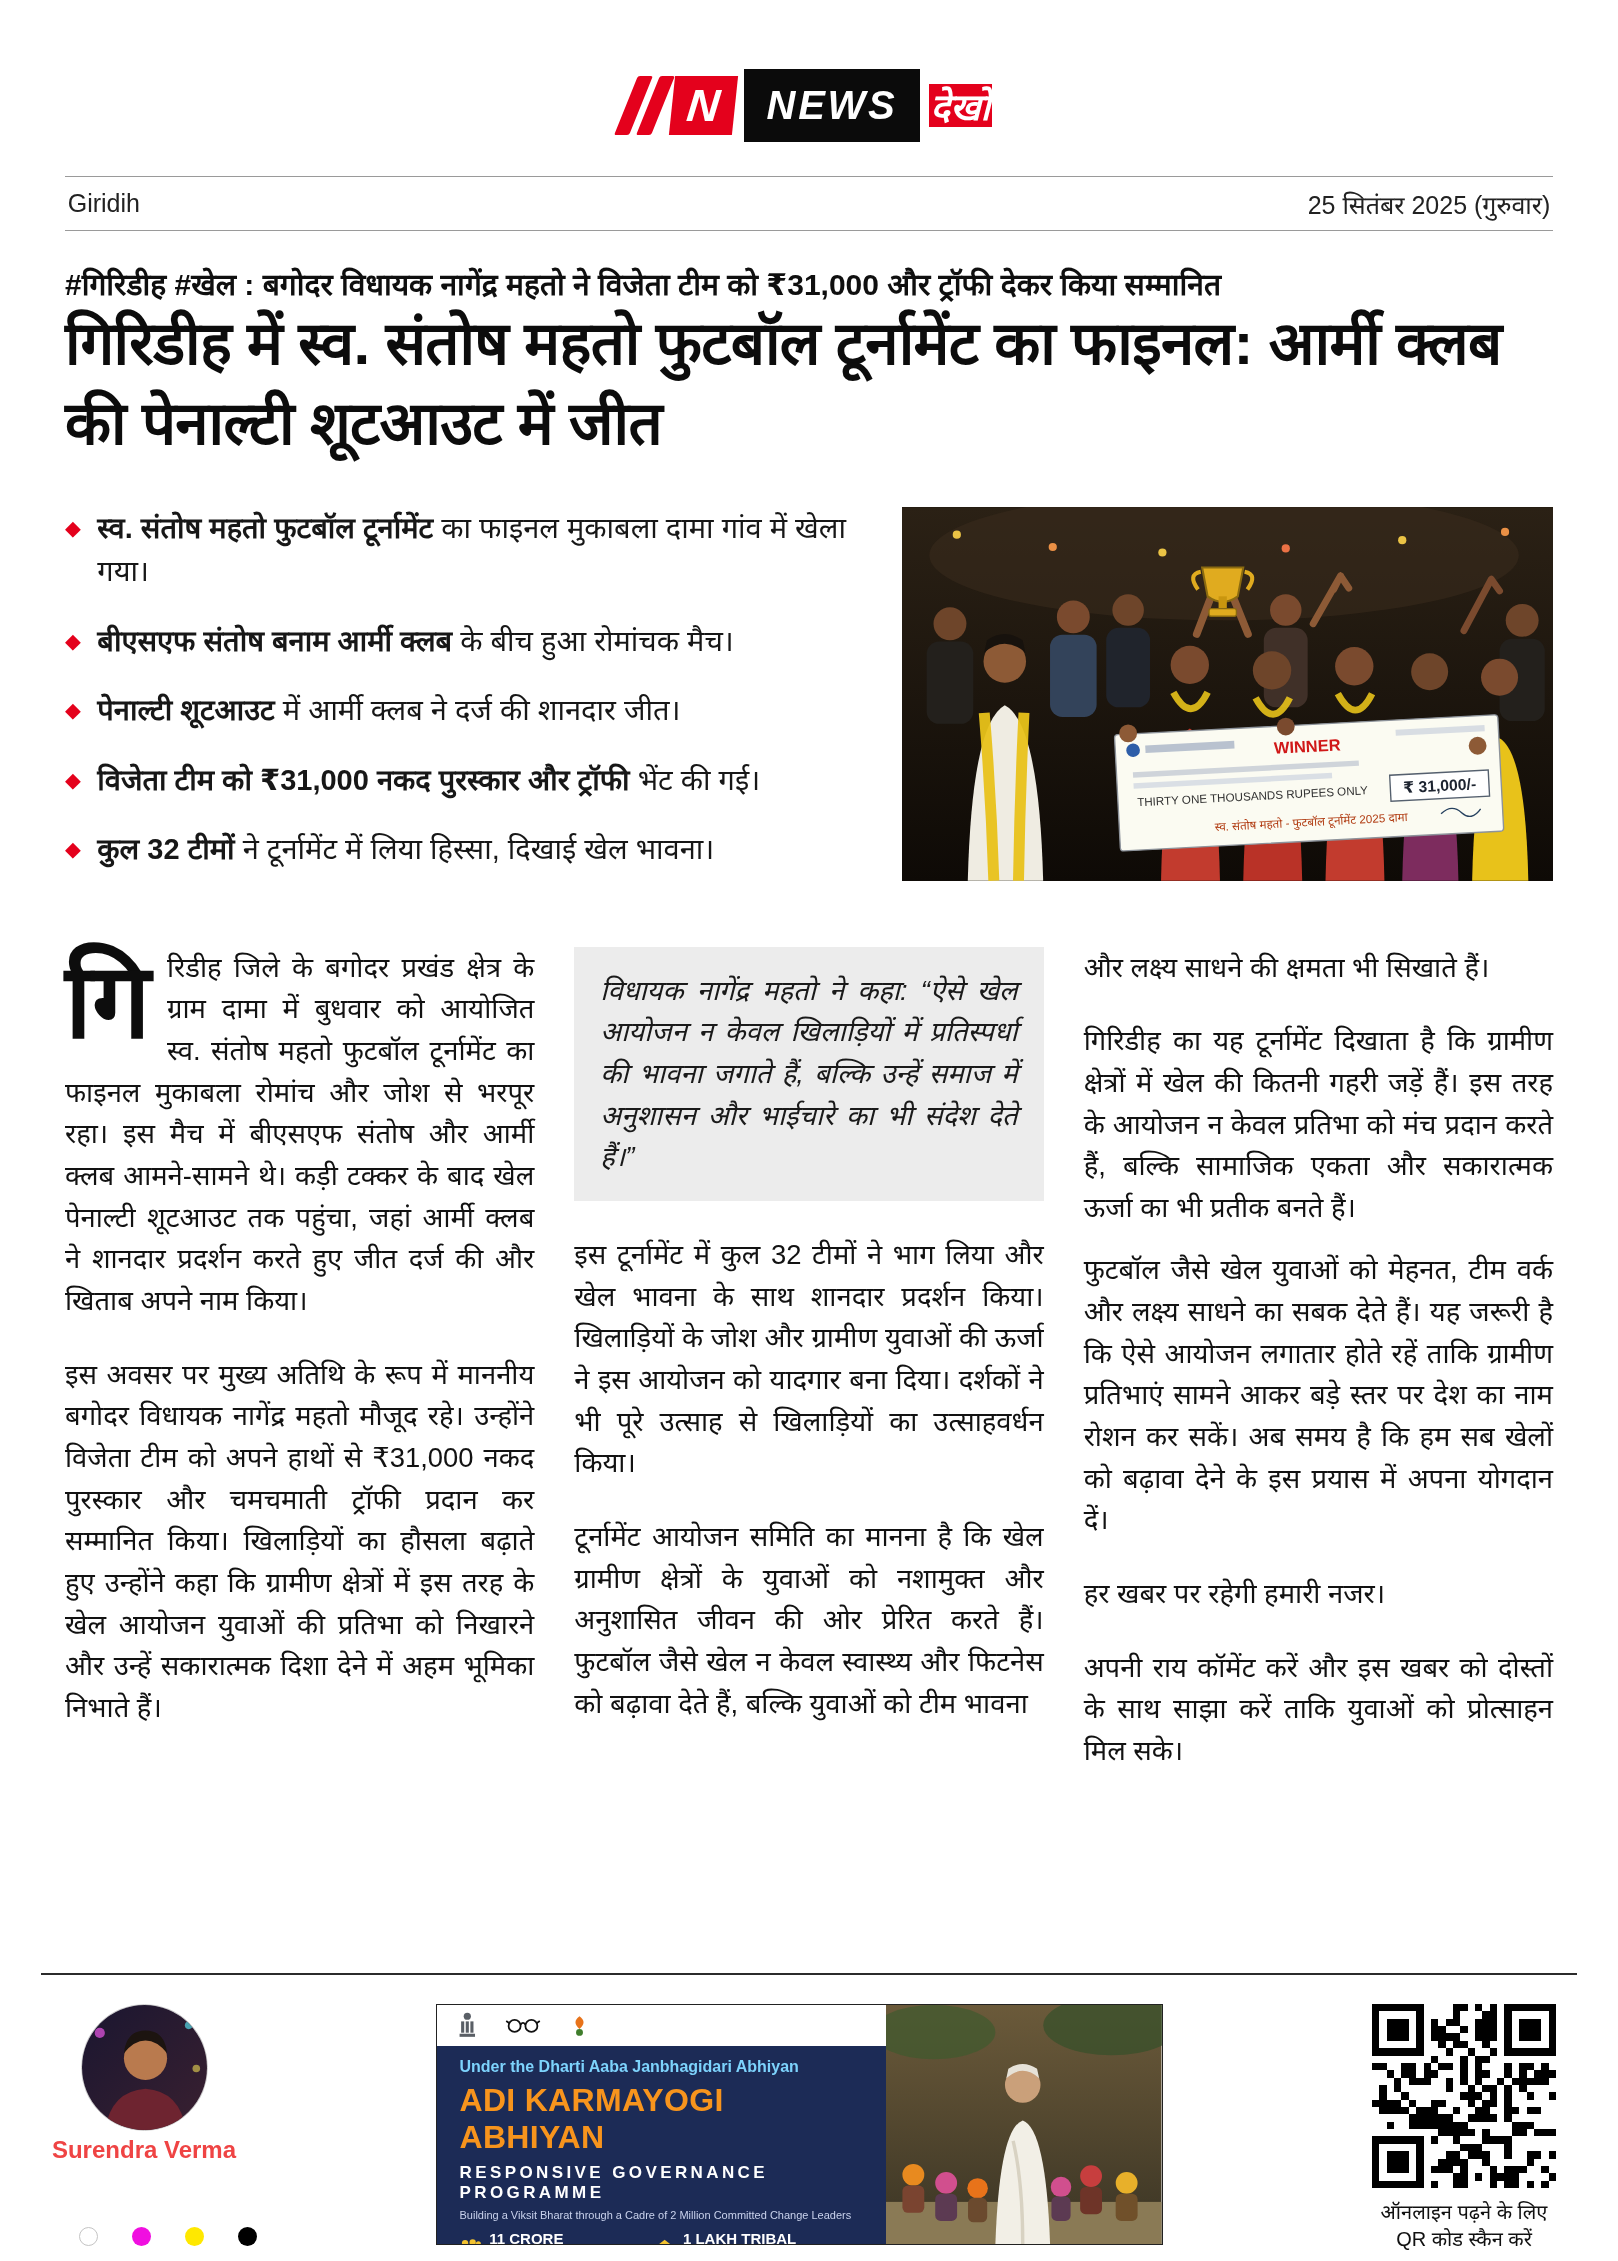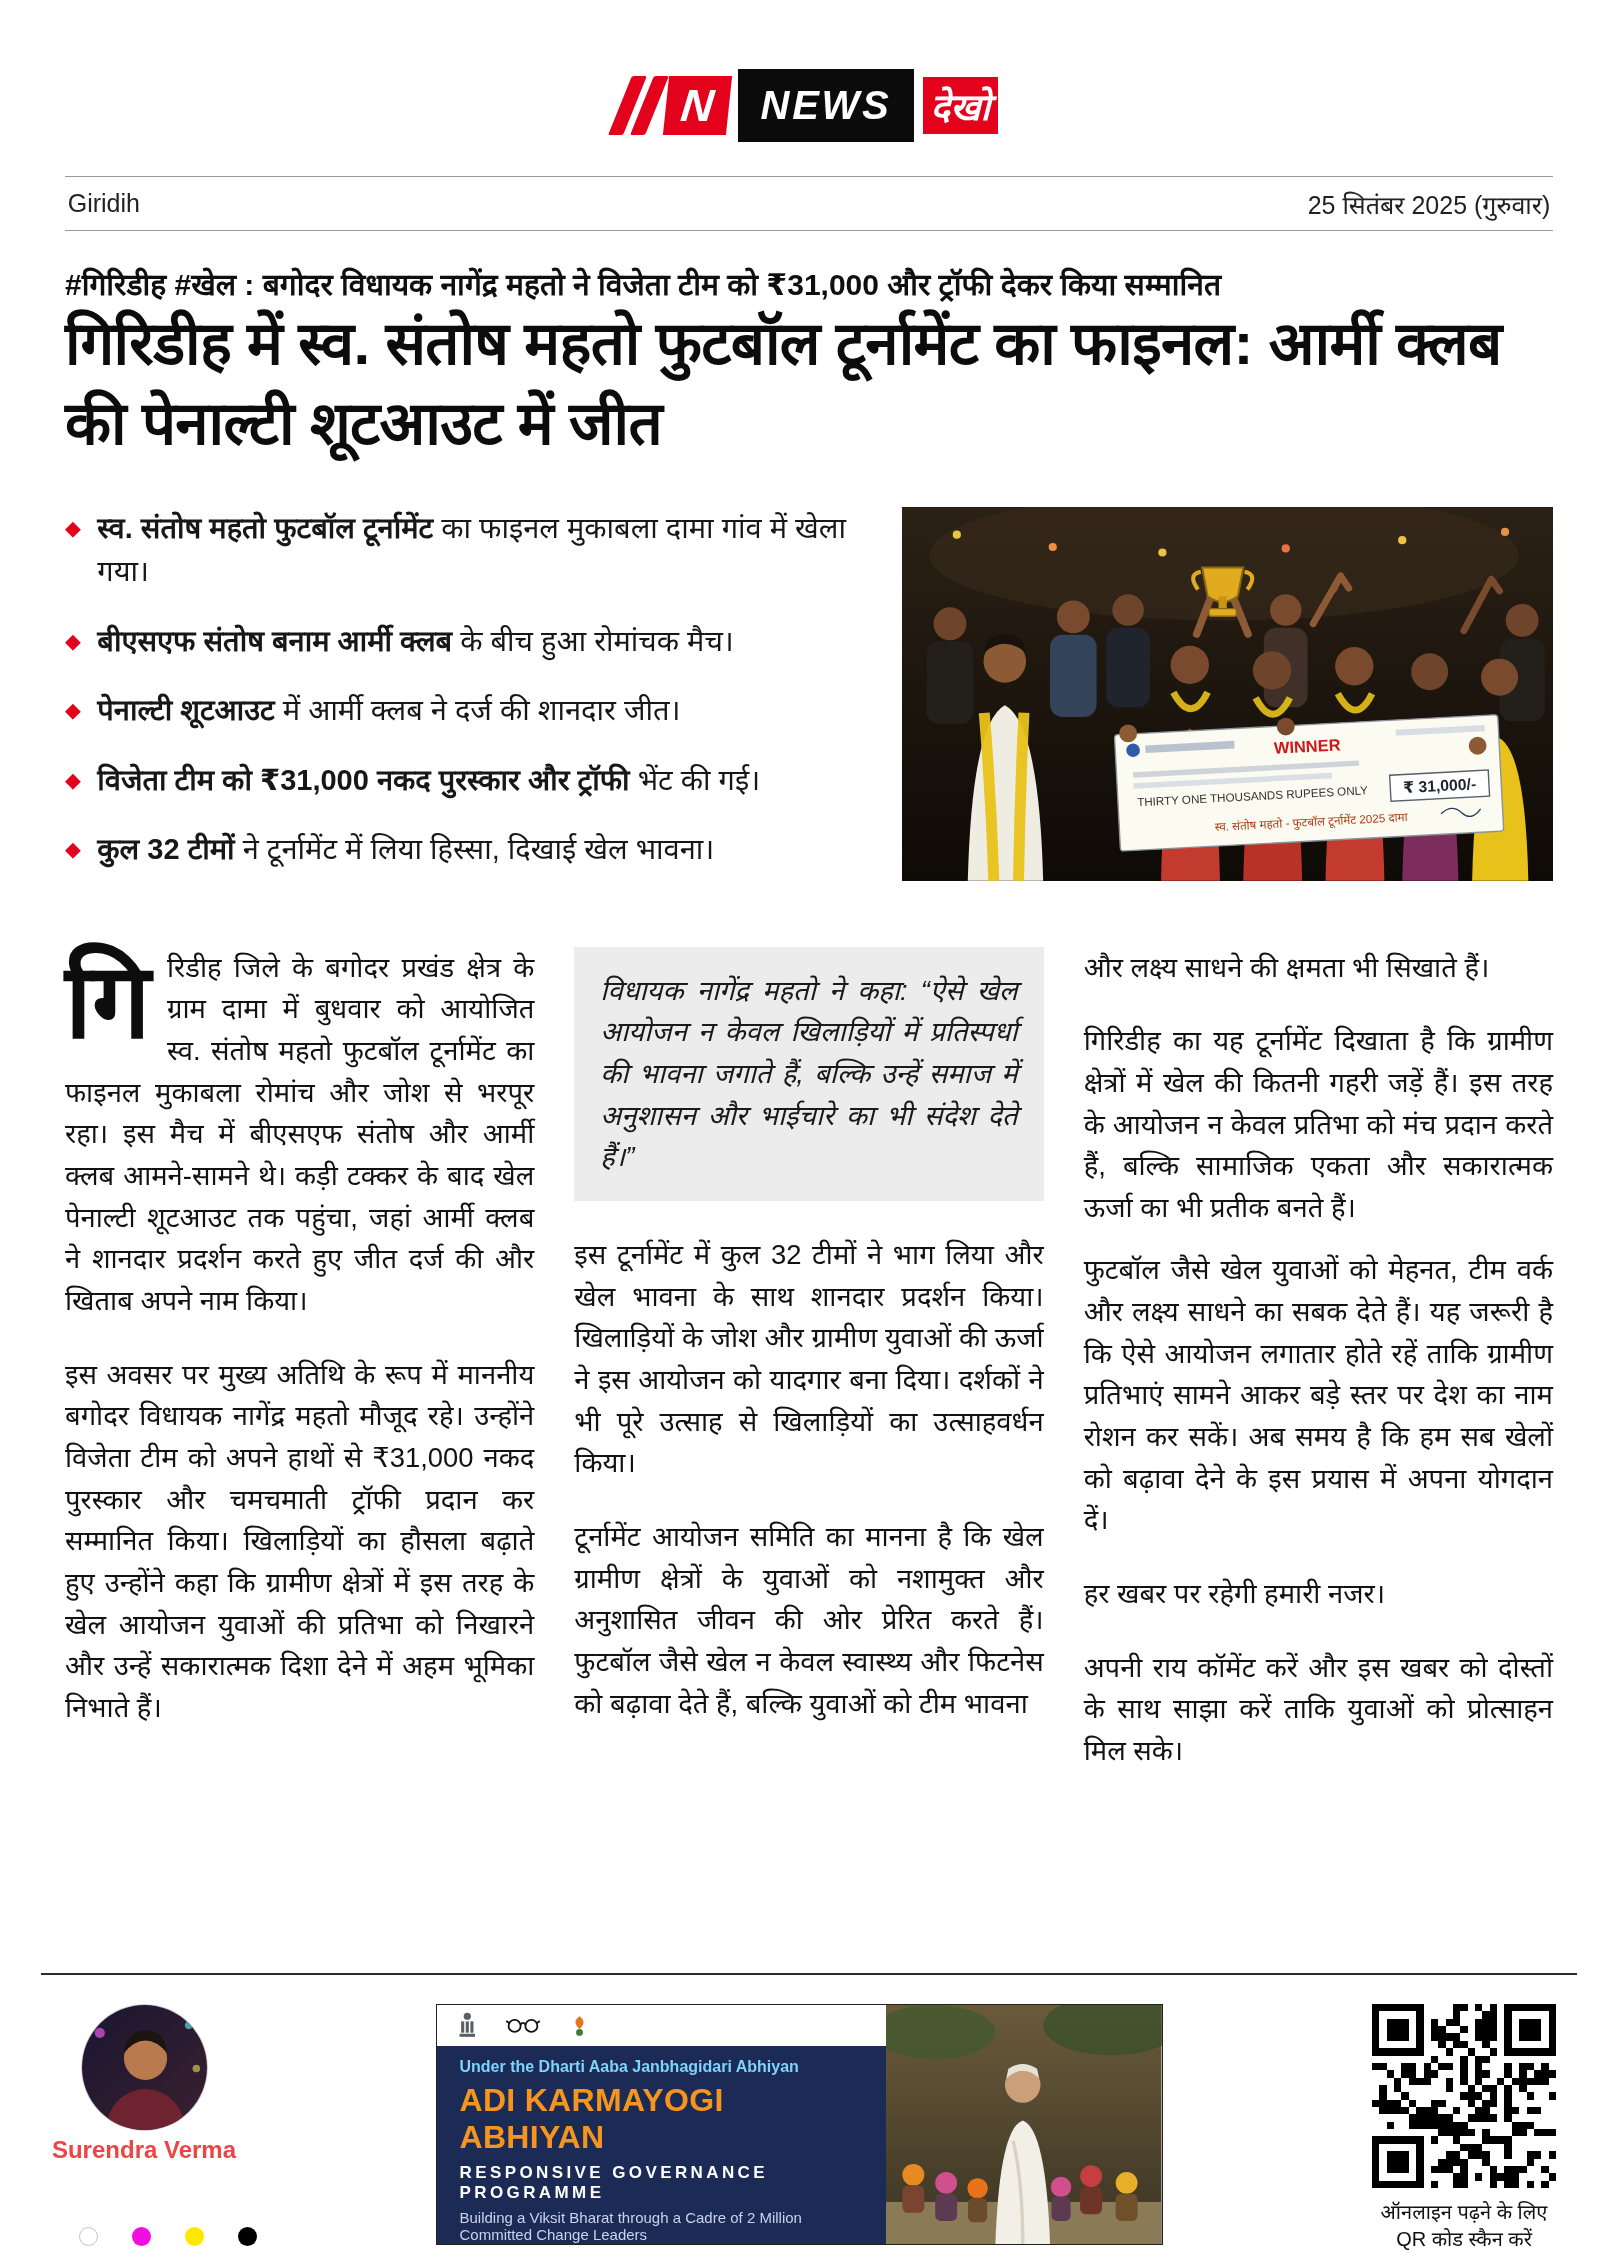--- a/index.html
+++ b/index.html
@@ -12,22 +12,22 @@
   .inner { padding: 4px 65px; }
 
   
   .logo { display: flex; justify-content: center; align-items: center; gap: 8.2px; padding-top: 69px; }
   .slashes { display: flex; gap: 6.9px; margin-right: 1.4px; }
   .slashes i { display: block; width: 15px; height: 59px; background: #e4011c; transform: skewX(-22deg); border-radius: 2.1px; }
   .nbox { width: 63px; height: 59px; background: #e4011c; color: #fff; font-weight: 800; font-style: italic;
           font-size: 45px; display: flex; align-items: center; justify-content: center; transform: skewX(-6deg); }
   .newsbox { height: 73px; background: #0b0b0b; color: #fff; font-weight: 800; font-style: italic;
              font-size: 40px; letter-spacing: 2.7px; display: flex; align-items: center; padding: 0 23px; }
-  .dekhobox { height: 57px; background: #e4011c; color: #fff; font-weight: 700; font-style: italic;
-              font-size: 37px; display: flex; align-items: center; padding: 0 8px; }
+  .dekhobox { height: 43px; background: #e4011c; color: #fff; font-weight: 700; font-style: italic;
+              font-size: 37px; display: flex; align-items: center; padding: 0 2px; }
 
   
   .dateline { margin-top: 30px; border-top: 1.4px solid #9a9a9a; border-bottom: 1.4px solid #9a9a9a;
               display: flex; justify-content: space-between; align-items: center; padding: 9.6px 2.7px; font-size: 25px; color: #222; }
 
   
   .kicker { margin-top: 32px; font-size: 30px; font-weight: 700; color: #0f0f0f; }
   .headline { font-size: 60px; line-height: 1.33; font-weight: 800; color: #0c0c0c; letter-spacing: -0.7px; }
 
   
@@ -56,21 +56,21 @@
   .avatar { width: 127px; height: 127px; border-radius: 50%; overflow: hidden; margin: 0 auto; border: 0.7px solid #ccc; }
   .reporter-name { margin-top: 5px; font-size: 24px; font-weight: 700; color: #ef4444; }
 
   .banner { width: 727px; height: 241px; display: flex; overflow: hidden; border: 0.7px solid #222; }
   .banner-left { width: 62%; background: #1c2b56; display: flex; flex-direction: column; }
   .banner-logos { height: 41px; background: #fff; display: flex; align-items: center; gap: 27.4px; padding: 0 20.6px; flex: none; }
   .banner-body { padding: 12.3px 23px; display: flex; flex-direction: column; gap: 6.2px; overflow: hidden; }
   .banner-tagline { font-size: 16px; color: #7dd3fc; font-weight: 600; }
   .banner-title { font-size: 32px; color: #f7941d; font-weight: 900; letter-spacing: 0.3px; }
   .banner-subtitle { font-size: 17px; color: #fff; font-weight: 800; letter-spacing: 3.4px; }
-  .banner-note { font-size: 15px; color: #c9d2ec; }
+  .banner-note { font-size: 11px; color: #c9d2ec; }
   .banner-stats { display: flex; gap: 32px; align-items: center; margin-top: 2.7px; }
   .stat { display: flex; align-items: center; gap: 8.2px; font-size: 15px; font-weight: 800; color: #fff; }
   .banner-right { width: 38%; position: relative; }
   .banner-right svg { display: block; width: 100%; height: 100%; }
 
   .qrblock { width: 226px; text-align: center; }
   .qrblock svg { width: 184px; height: 184px; display: block; margin: 0 auto; }
   .qr-caption { margin-top: 11px; font-size: 20px; color: #111; line-height: 1.35; }
 
   

